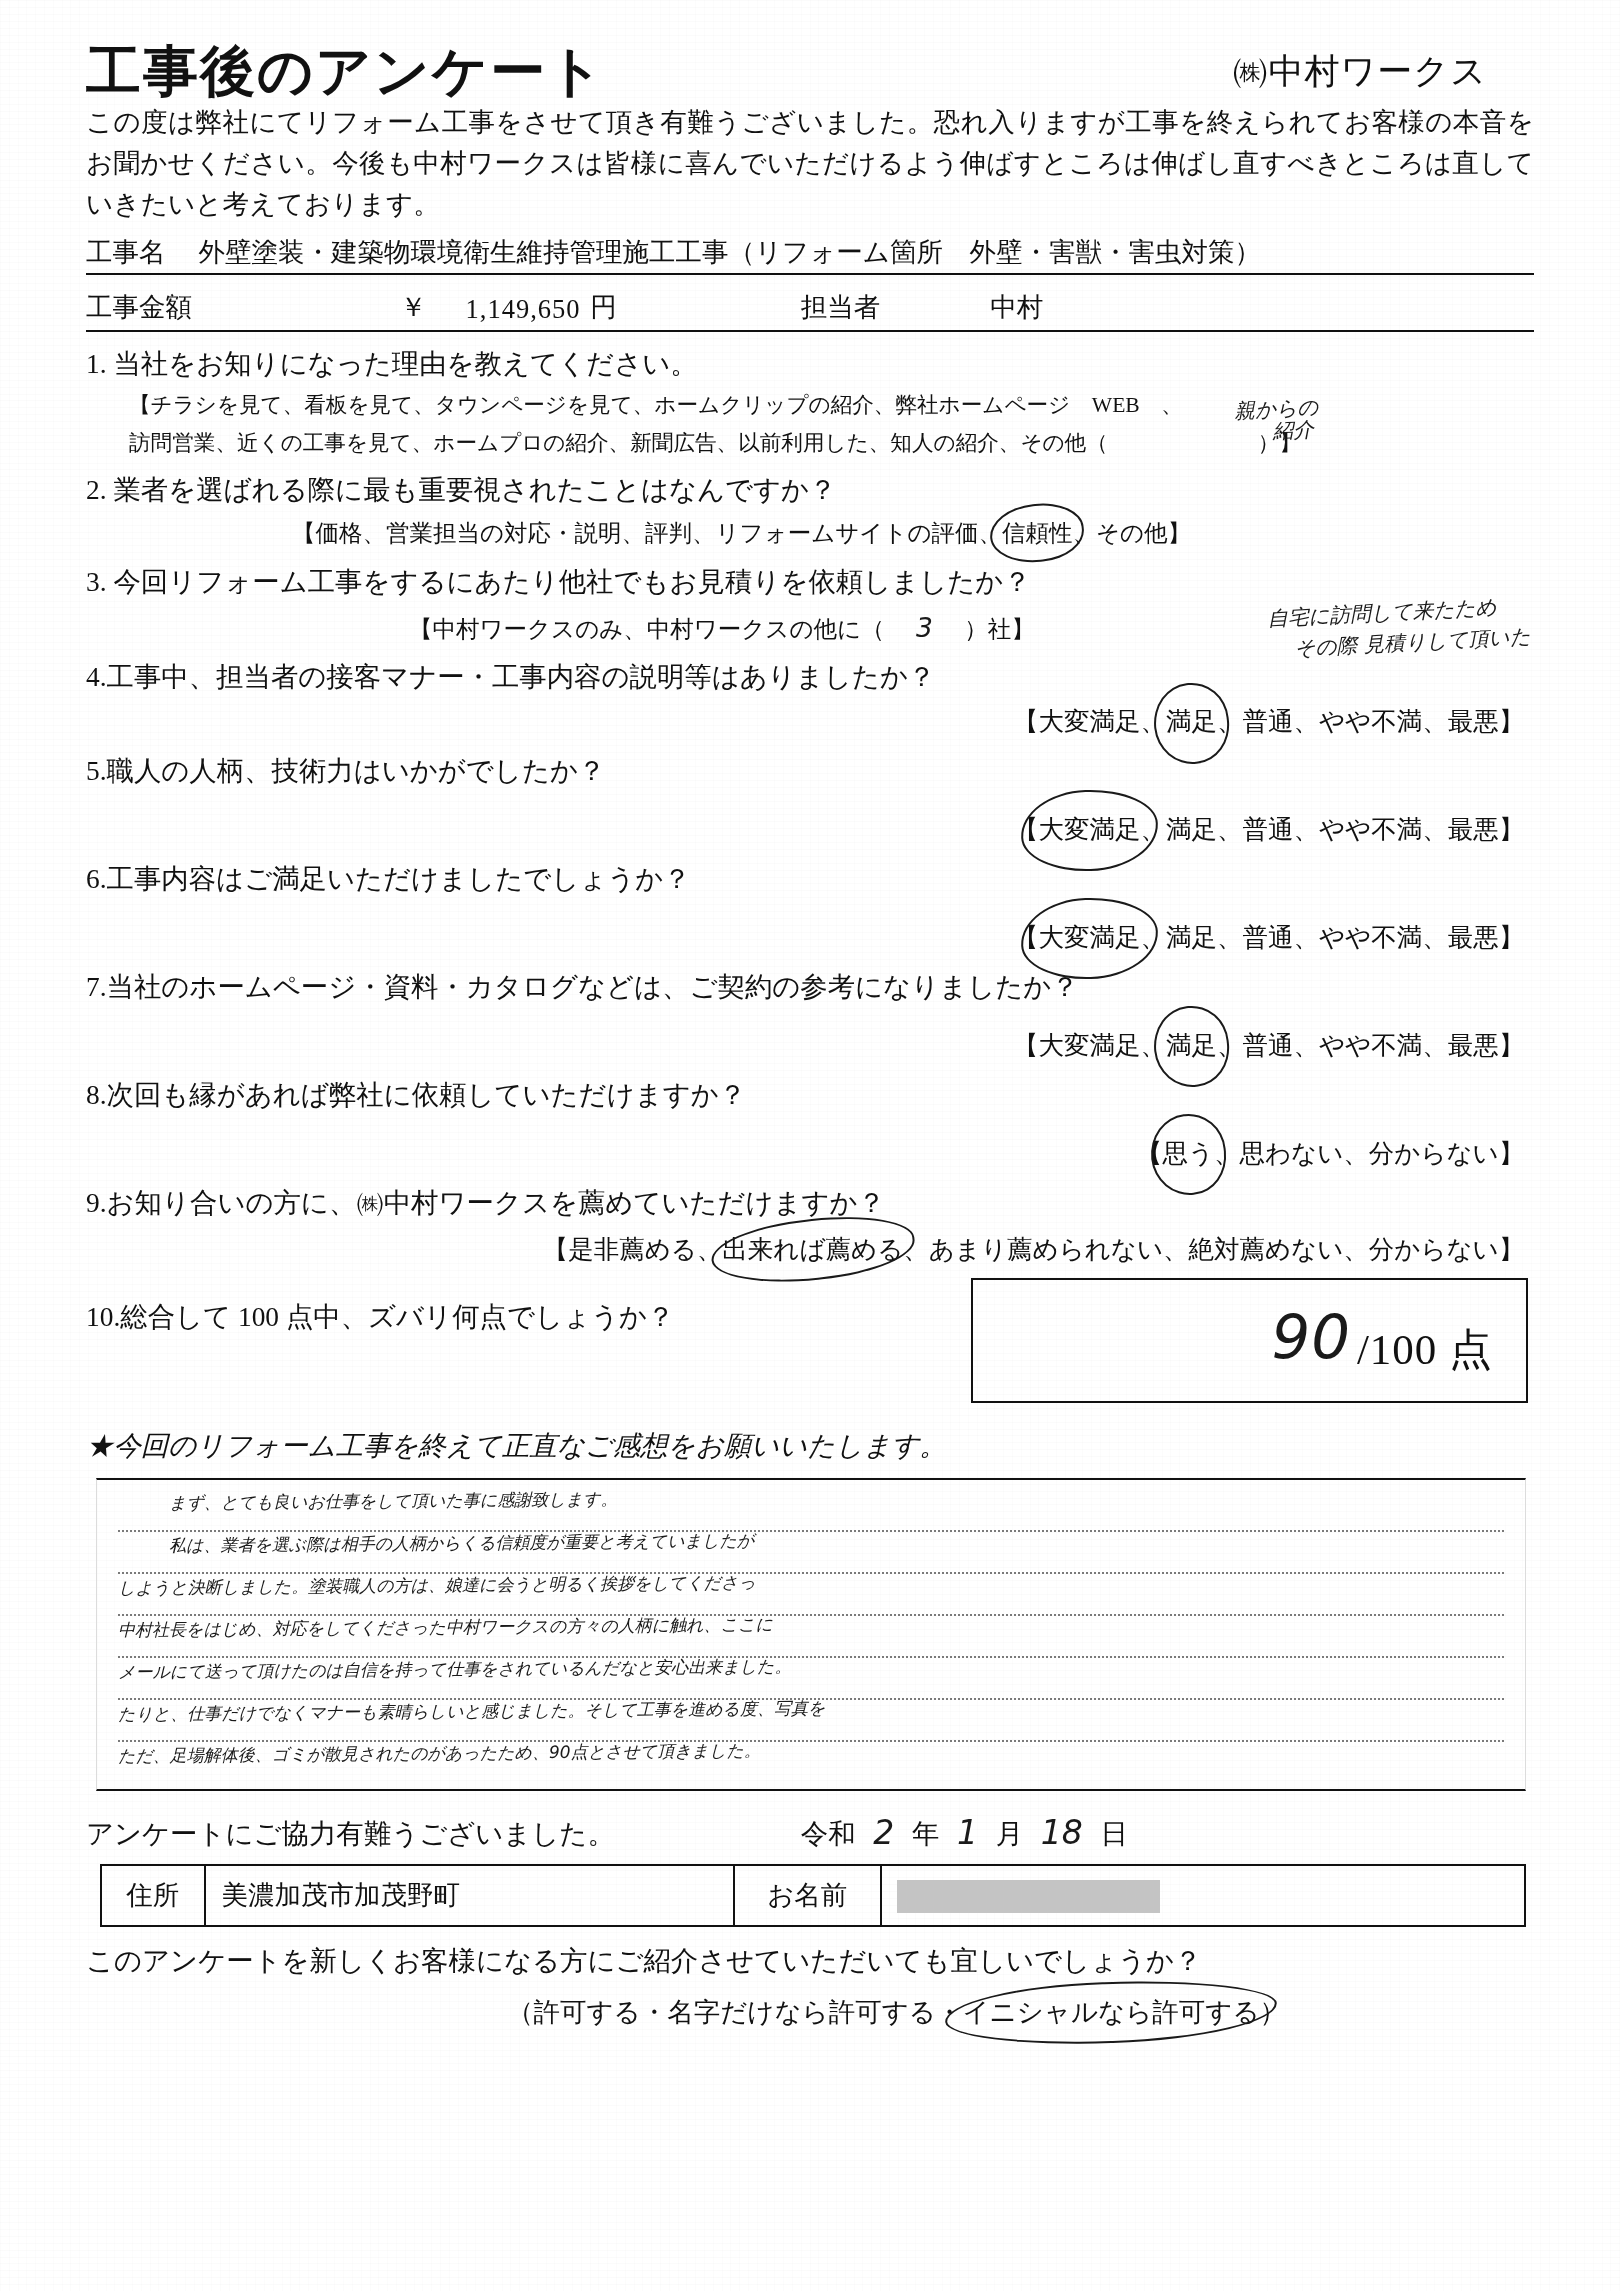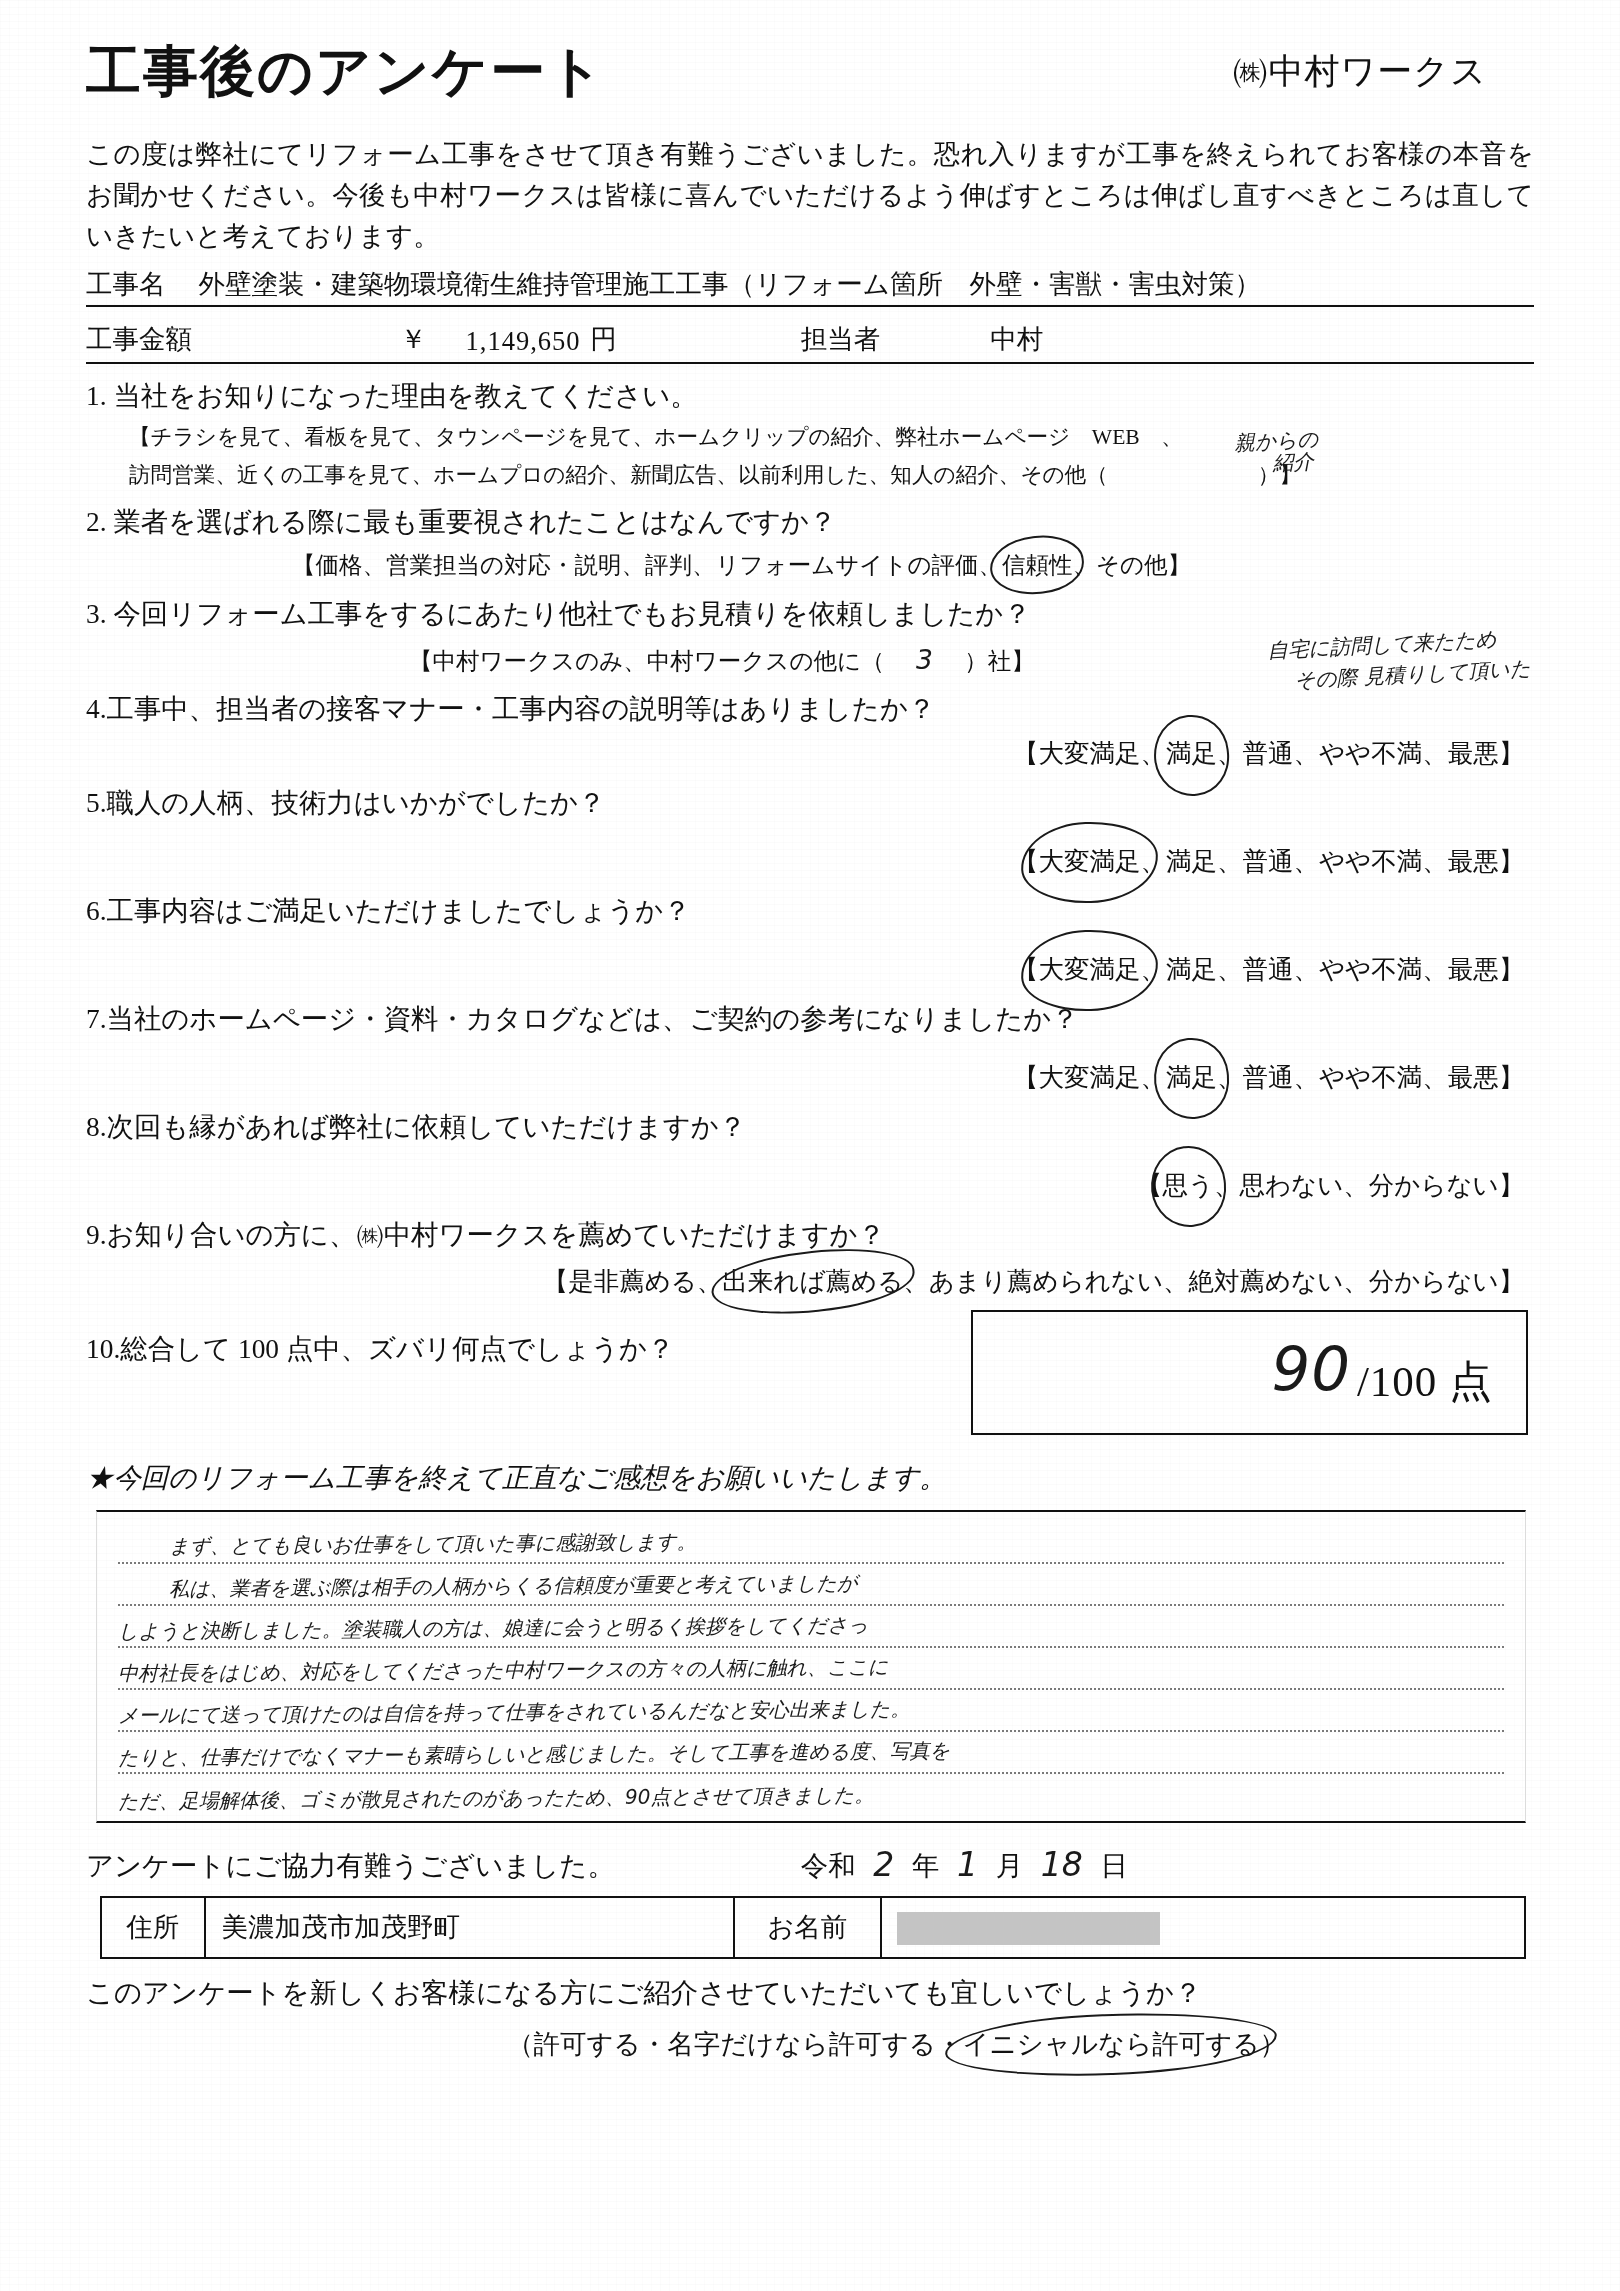--- a/index.html
+++ b/index.html
@@ -33,21 +33,21 @@
   }
   .doc-title {
     font-size: 55px; font-weight: 700; letter-spacing: 2px;
     line-height: 1.05;
   }
   .company-name {
     font-size: 35px; letter-spacing: 1px; padding-bottom: 5.9px; padding-right: 47px;
   }
 
   .intro {
-    margin-top: 33px;
+    margin-top: 1px;
     font-size: 26.5px; line-height: 1.55; letter-spacing: 0.2px;
     text-align: justify;
   }
 
   
   .info-line {
     border-bottom: 2px solid #111;
     display: flex; align-items: flex-end;
     font-size: 26.5px; line-height: 1.2;
     padding-bottom: 4.9px; margin-top: 11.8px;
@@ -130,22 +130,22 @@
   .comment-prompt { font-size: 27.4px; margin-top: 25.5px; font-style: italic; }
   .comment-box {
     margin-top: 13.7px; margin-left: 9.8px; margin-right: 7.8px;
     border-top: 2.9px solid #111; border-bottom: 2.9px solid #111;
     border-left: 1px solid #dcdcdc; border-right: 1px solid #dcdcdc;
     padding: 9.8px 21.6px 5.9px 21.6px;
   }
   .cline {
     border-bottom: 2px dotted #7a7a7a;
     height: 42px;
-    display: flex; align-items: flex-end;
-    font-size: 20px;
+    display: flex; align-items: flex-start;
+    font-size: 17px;
     white-space: nowrap;
     overflow: hidden;
   }
   .cline:last-child { border-bottom: none; }
   .cline .hand { transform: rotate(-0.5deg); padding-bottom: 3.9px; }
   .cline.indent .hand { padding-left: 51px; }
 
   
   .thanks-row { display: flex; align-items: flex-end; margin-top: 21.6px; font-size: 27.4px; }
   .thanks-date { margin-left: 186px; display: flex; align-items: flex-end; gap: 5.9px; }

